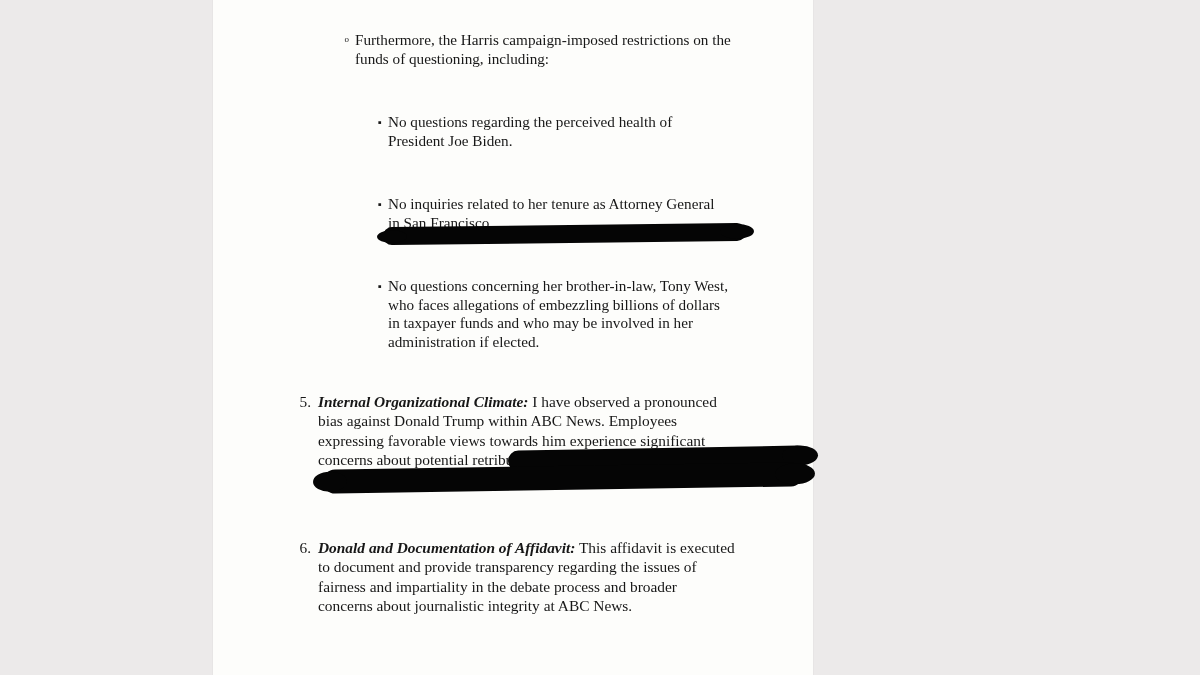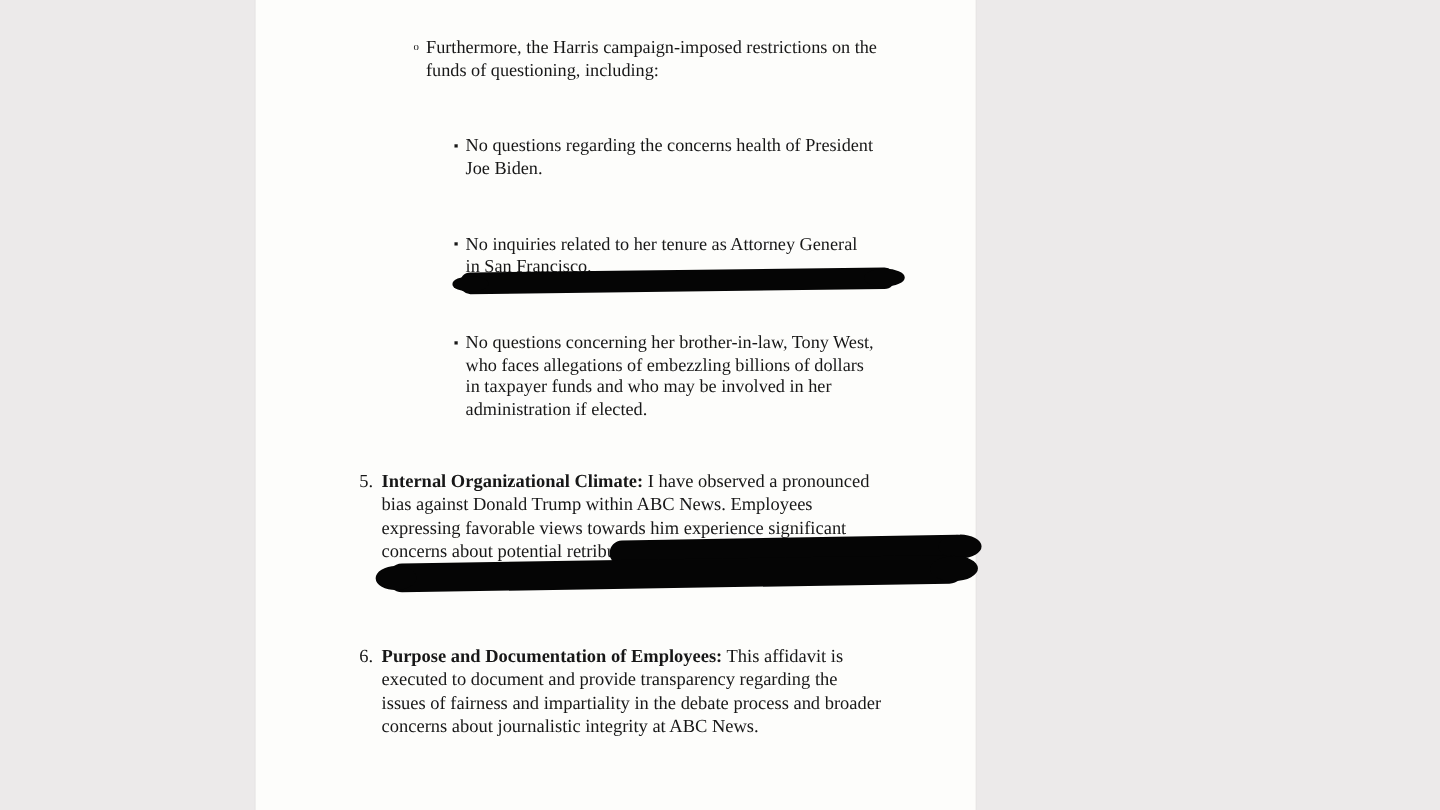--- a/index.html
+++ b/index.html
@@ -87,21 +87,21 @@
   }
   .num .marker {
     width: 16px;
     margin-right: 7px;
     font-size: 15.4px;
     line-height: 19.4px;
   }
   .n5 { left: 82px; top: 392px; }
   .n6 { left: 82px; top: 538px; }
 
-  .lead { font-weight: bold; }
+  .lead { font-weight: bold; font-style: italic; }
 
   
   .redaction {
     position: absolute;
     background: #050505;
     pointer-events: none;
   }
   .r1 {
     left: 170px;
     top: 225px;
@@ -184,41 +184,41 @@
   <div id="page">
     <div class="doc-body">
 
       <div class="item lvl1">
         <span class="marker">o</span>
         <span class="content">Furthermore, the Harris campaign-imposed restrictions on the funds of questioning, including:</span>
       </div>
 
       <div class="item lvl2 b1">
         <span class="marker">▪</span>
-        <span class="content">No questions regarding the concerns health of President Joe Biden.</span>
+        <span class="content">No questions regarding the perceived health of President Joe Biden.</span>
       </div>
 
       <div class="item lvl2 b2">
         <span class="marker">▪</span>
         <span class="content">No inquiries related to her tenure as Attorney General in San Francisco.</span>
       </div>
 
       <div class="item lvl2 b3">
         <span class="marker">▪</span>
         <span class="content">No questions concerning her brother-in-law, Tony West, who faces allegations of embezzling billions of dollars in taxpayer funds and who may be involved in her administration if elected.</span>
       </div>
 
       <div class="item num n5">
         <span class="marker">5.</span>
         <span class="content"><span class="lead">Internal Organizational Climate:</span><span> I have observed a pronounced bias against Donald Trump within ABC News. Employees expressing favorable views towards him experience significant concerns about potential retribution.</span></span>
       </div>
 
       <div class="item num n6">
         <span class="marker">6.</span>
-        <span class="content"><span class="lead">Purpose and Documentation of Employees:</span><span> This affidavit is executed to document and provide transparency regarding the issues of fairness and impartiality in the debate process and broader concerns about journalistic integrity at ABC News.</span></span>
+        <span class="content"><span class="lead">Donald and Documentation of Affidavit:</span><span> This affidavit is executed to document and provide transparency regarding the issues of fairness and impartiality in the debate process and broader concerns about journalistic integrity at ABC News.</span></span>
       </div>
 
       <div class="redaction r1"></div>
       <div class="redaction r2"></div>
       <div class="redaction r3"></div>
 
     </div>
   </div>
 </div>
 

